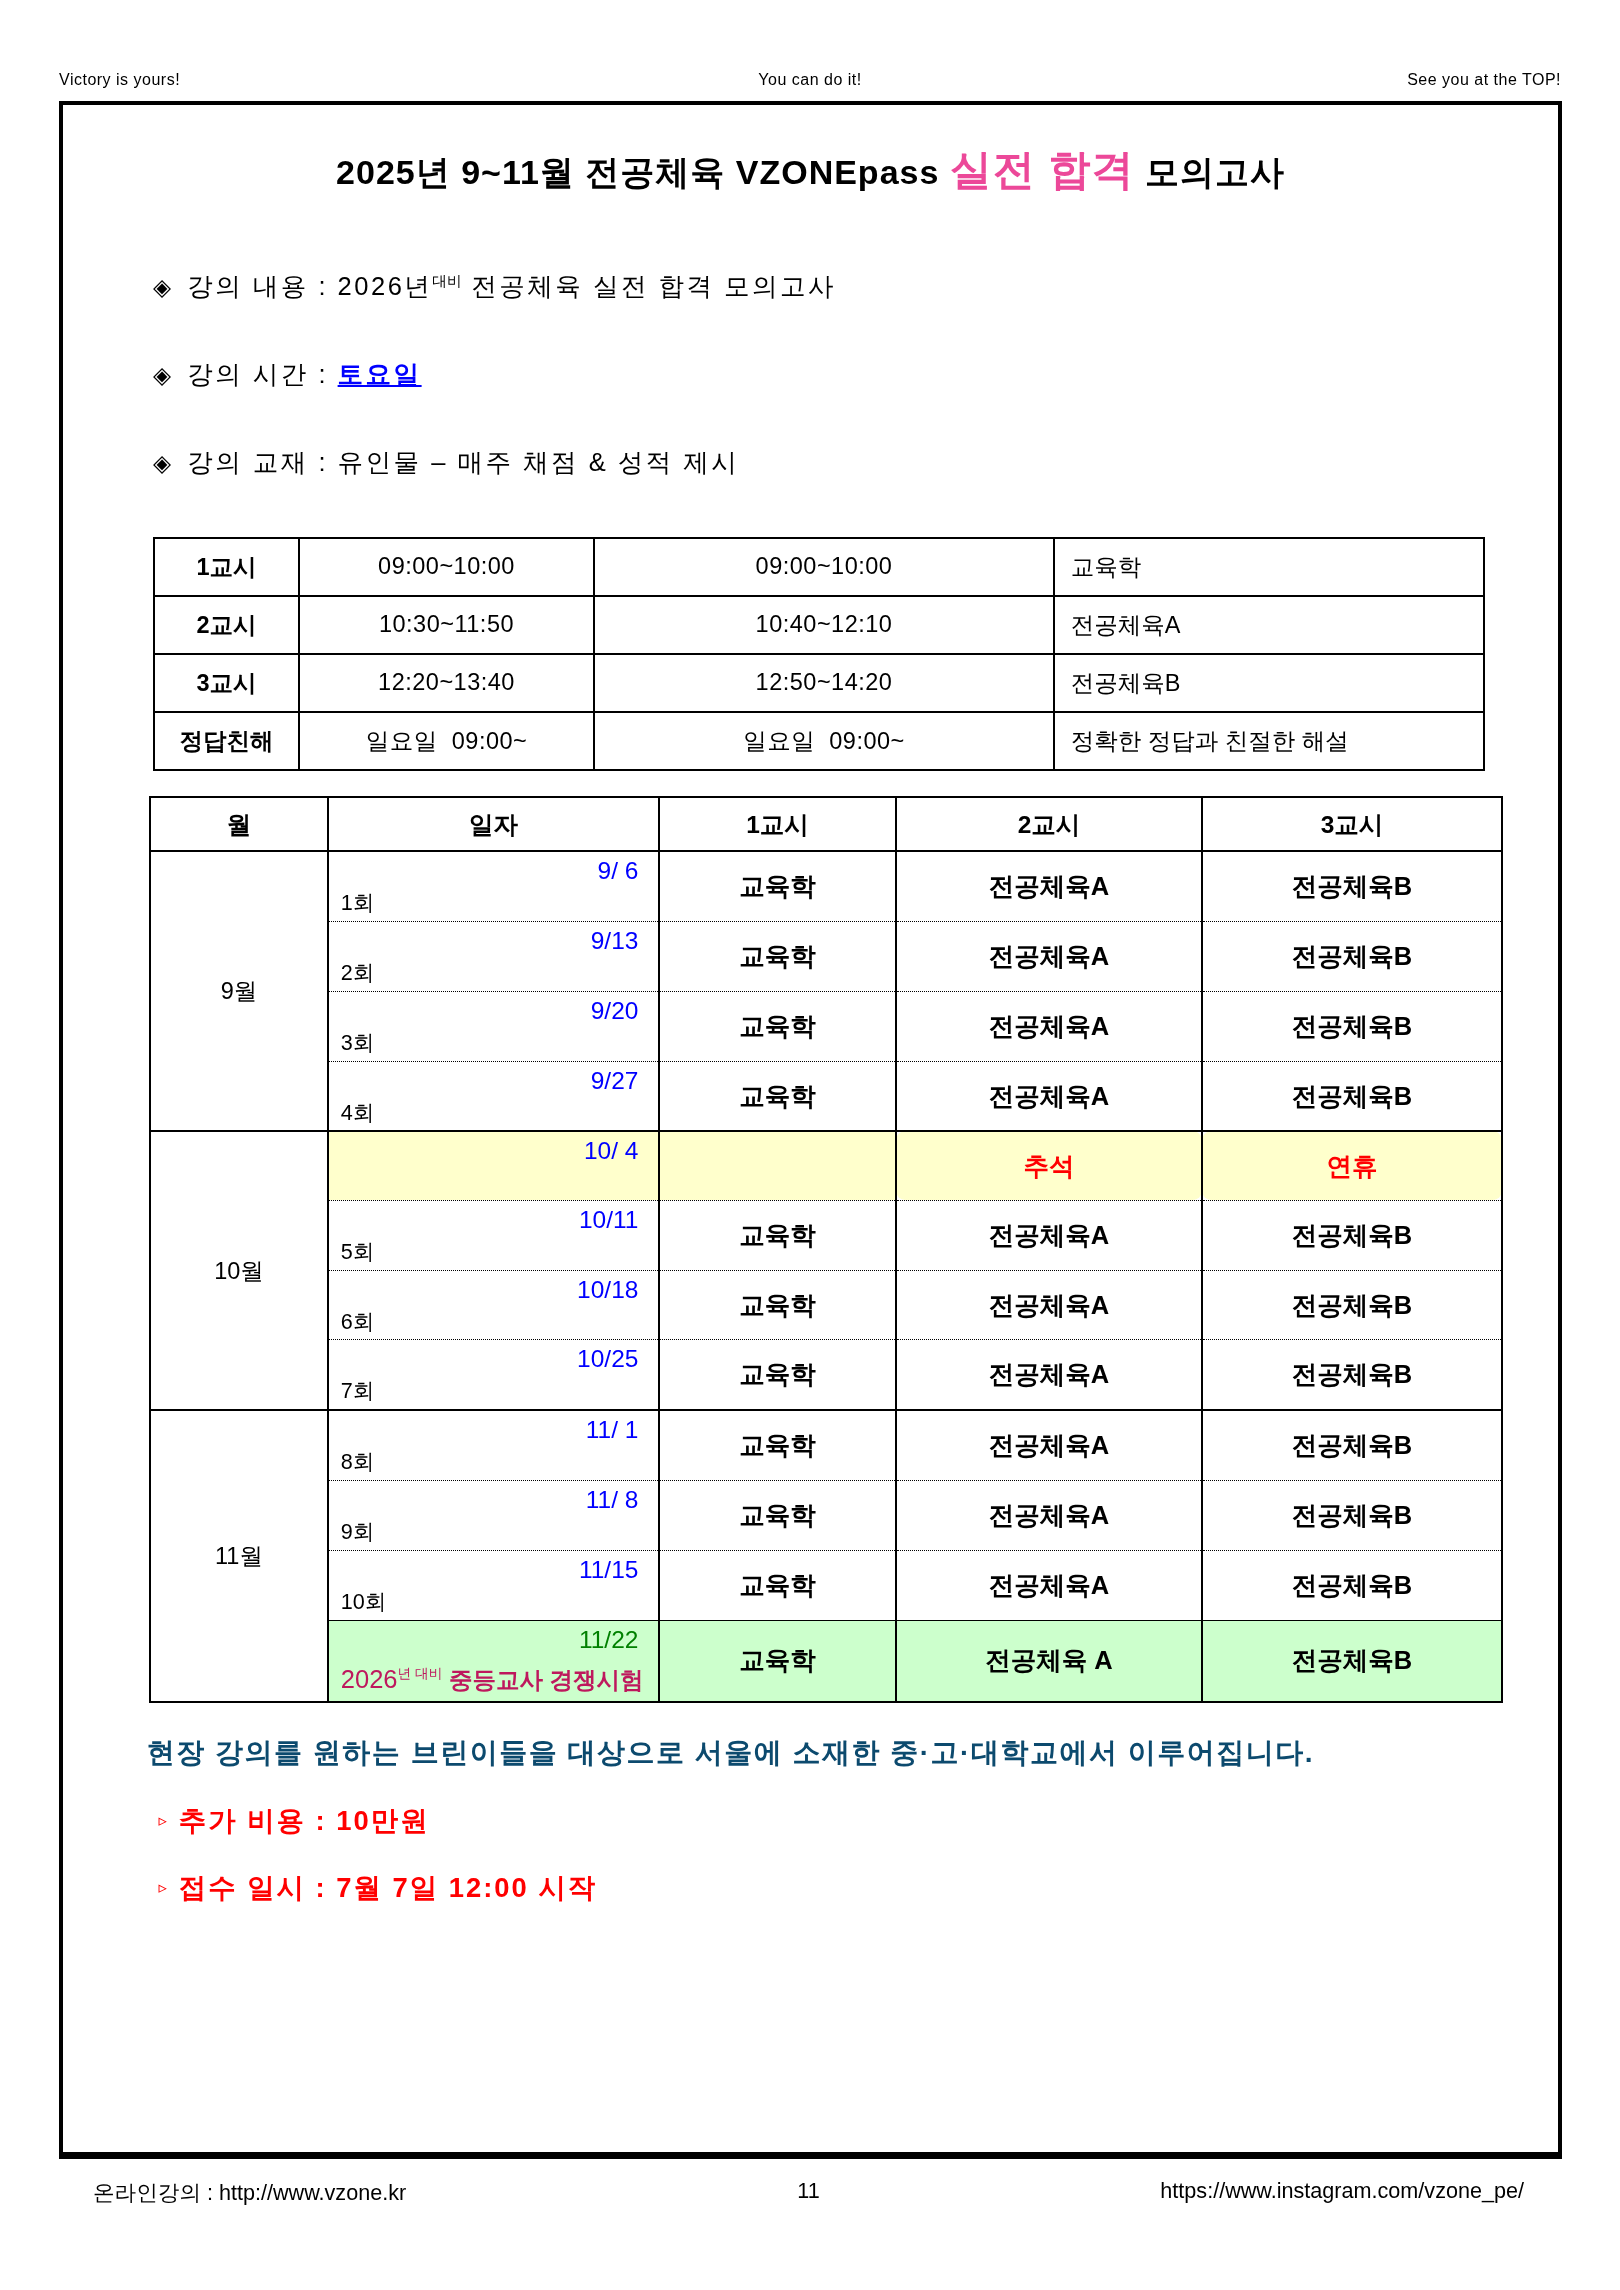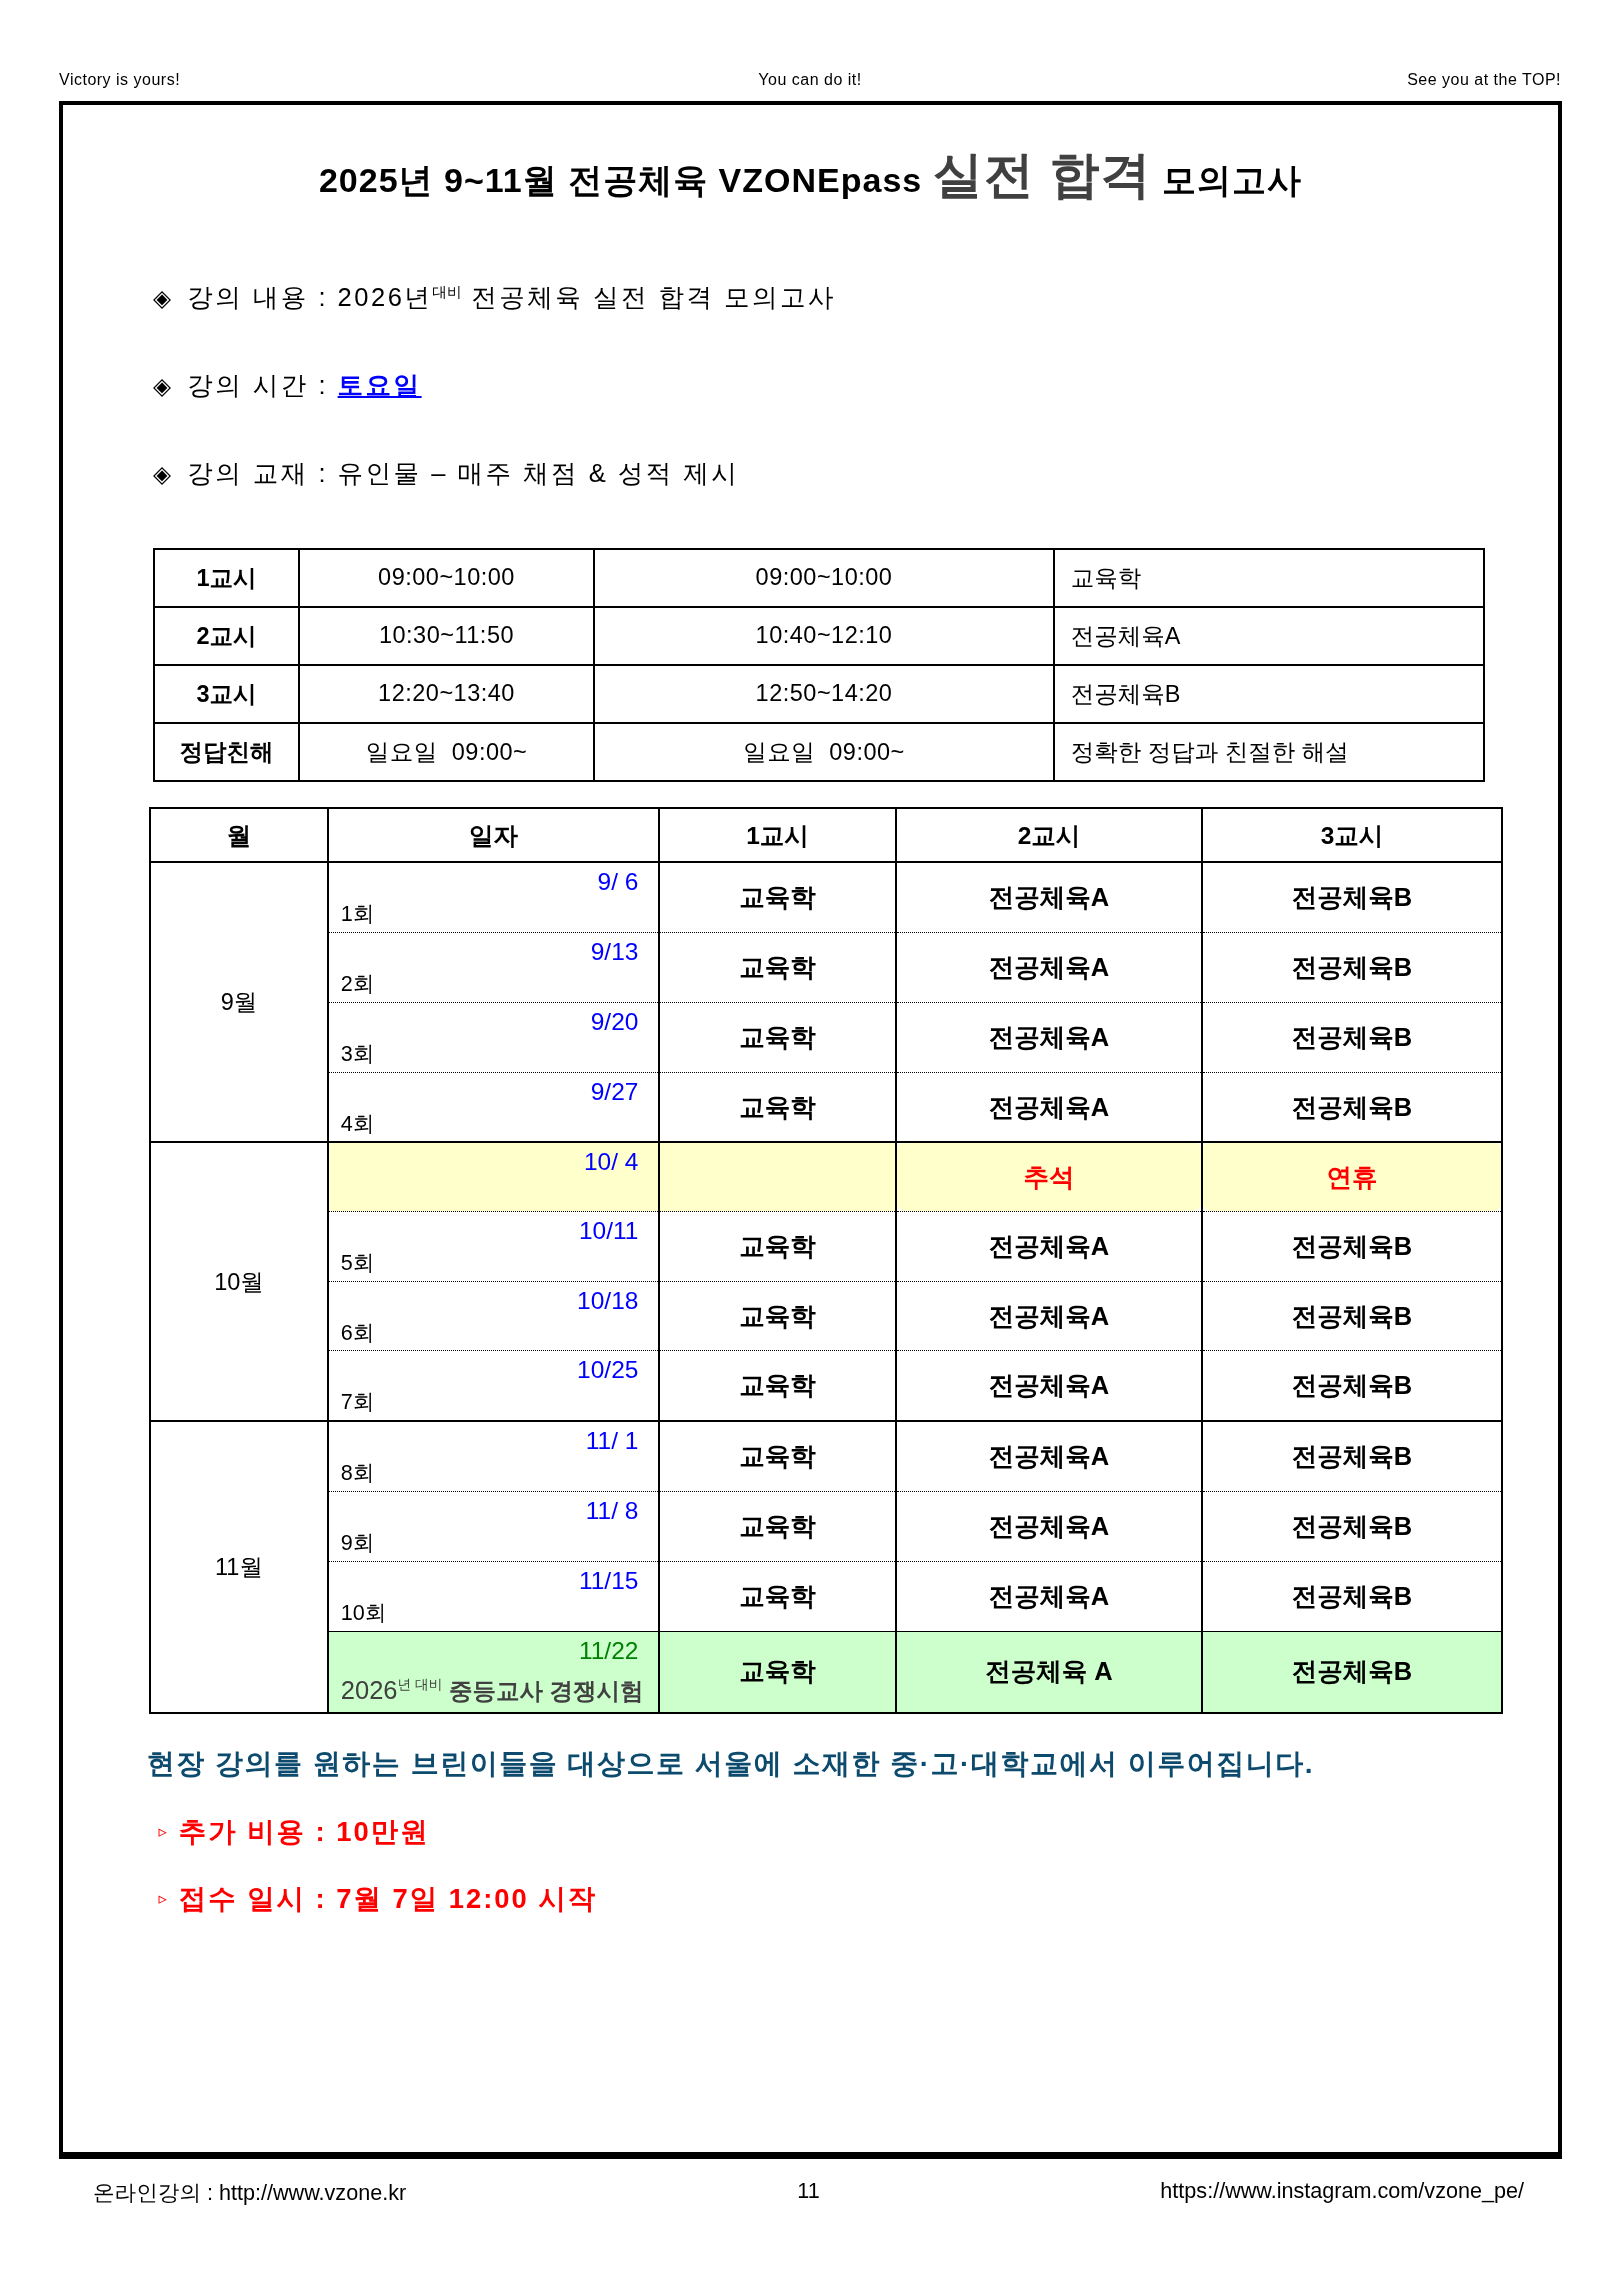--- a/index.html
+++ b/index.html
@@ -27,21 +27,21 @@
     margin: 0 59px; width: 1503px; height: 2058px;
     border: 4.9px solid #000; border-bottom-width: 7.8px;
     position: relative;
   }
 
   
   .doc-title {
     margin-top: 37px; text-align: center;
     font-size: 34px; font-weight: bold; letter-spacing: 1px;
   }
-  .doc-title .hl { color: #404040; font-size: 50px; }
+  .doc-title .hl { color: #ec4899; font-size: 42px; }
 
   
   .info-list { margin: 71px 0 0 90px; }
   .info-line { font-size: 25.5px; letter-spacing: 2.5px; margin-bottom: 53px; }
   .info-line .marker { font-size: 23.5px; margin-right: 13.7px; }
   .info-line sup { font-size: 14.7px; letter-spacing: 0; }
   .info-line .hl-blue { color: #0000ff; font-weight: bold; text-decoration: underline; }
 
   
   table { border-collapse: collapse; table-layout: fixed; }
@@ -65,21 +65,21 @@
   .t2 tr.thin td { border-top: 1px solid #000; }
   .t2 td.date-cell { vertical-align: top; padding: 2.9px 0 3.9px 0; }
   .t2 .d { text-align: right; padding-right: 19.6px; color: #0000ff; font-size: 24.5px; white-space: pre; line-height: 31px; }
   .t2 .s { text-align: left; padding-left: 11.8px; font-size: 21.6px; line-height: 29px; margin-top: 2px; }
   .t2 td.subj { text-align: center; vertical-align: middle; font-size: 25.5px; font-weight: bold; }
   .t2 td.hol { background: #ffffcc; }
   .t2 td.subj.red { color: #ff0000; border-radius: 9px; }
   .t2 tr.final td { height: 82px; }
   .t2 td.fin { background: #ccffcc; }
   .t2 .d.green { color: #008000; }
-  .t2 .caption { text-align: left; padding-left: 11.8px; color: #404040; font-size: 25.5px; line-height: 33px; margin-top: 2px; white-space: pre; }
+  .t2 .caption { text-align: left; padding-left: 11.8px; color: #be185d; font-size: 25.5px; line-height: 33px; margin-top: 2px; white-space: pre; }
   .t2 .caption sup { font-size: 13.7px; }
   .t2 .caption .b { font-weight: bold; font-size: 23.5px; }
 
   
   .notes { margin: 31px 0 0 74px; }
   .note-1 { font-size: 26.5px; letter-spacing: 2px; margin-bottom: 33px; }
   .note-red { color: #0c4a6e; font-weight: bold; font-size: 28px; letter-spacing: 1.5px; margin-bottom: 31px; margin-left: 9.8px; }
   .note-item { color: #ff0000; font-weight: bold; font-size: 27.4px; letter-spacing: 2px; margin-bottom: 31px; margin-left: 21.6px; }
   .note-item .tri { font-size: 16.7px; vertical-align: 3.9px; margin-right: 9.8px; }
 

